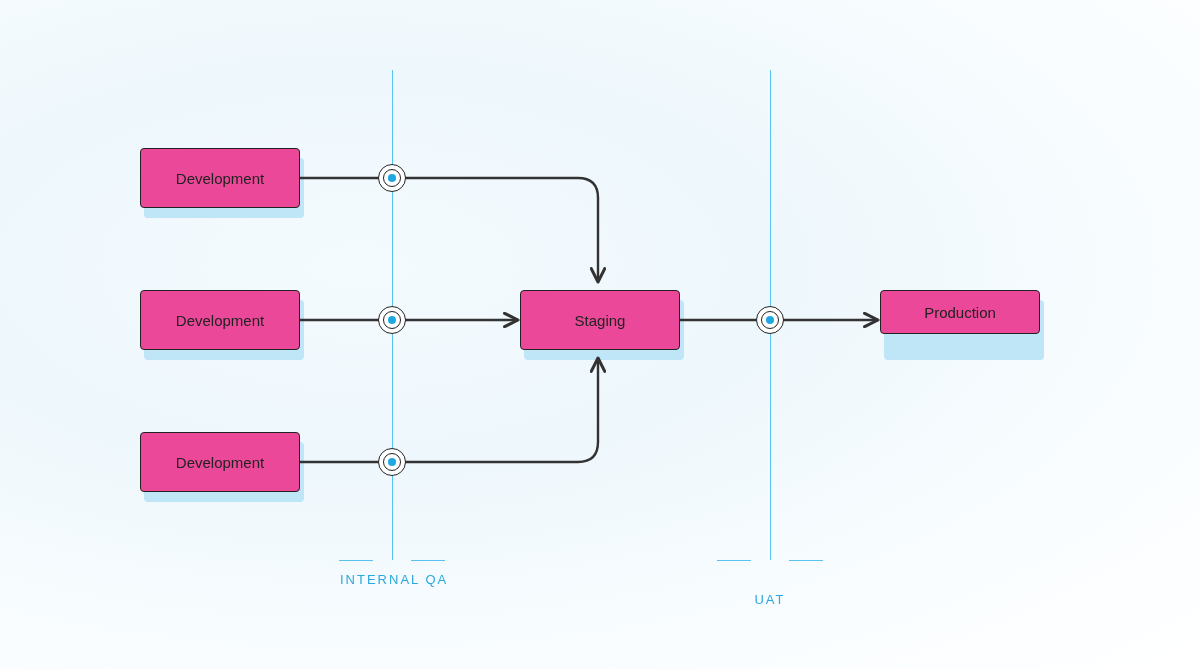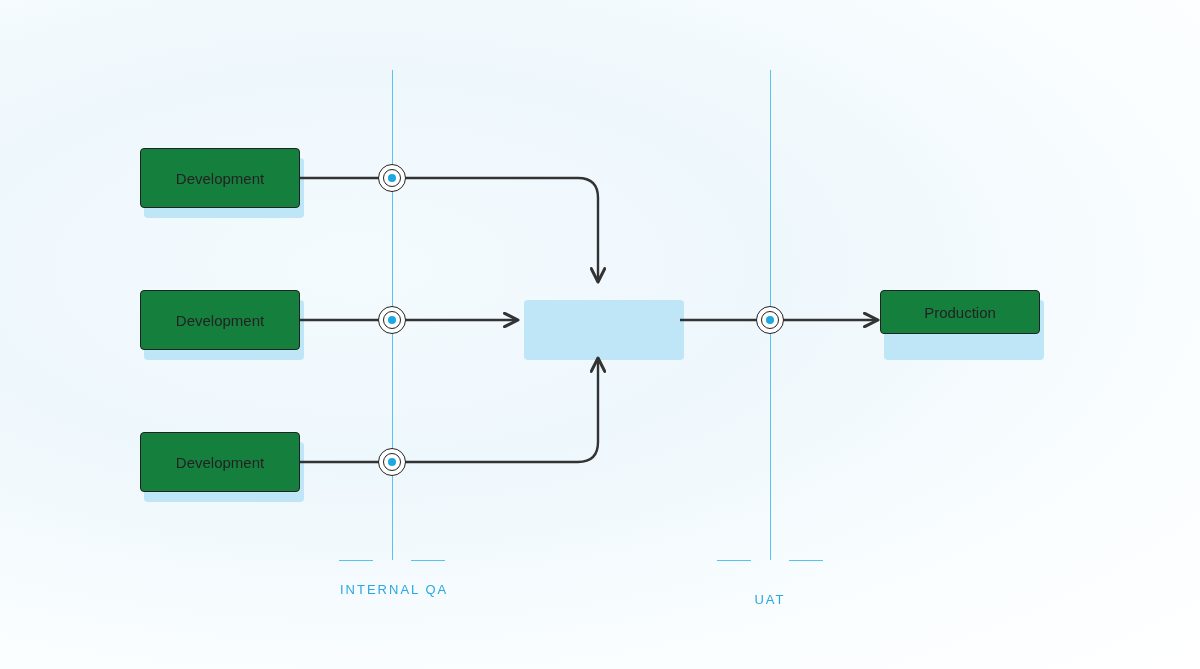--- a/index.html
+++ b/index.html
@@ -43,21 +43,21 @@
   }
   
   .shadow {
     position: absolute;
     background: #bfe6f7;
     border-radius: 4px;
   }
   
   .node {
     position: absolute;
-    background: #15803d;
+    background: #ec4899;
     border: 1.5px solid #222;
     border-radius: 4px;
     display: flex;
     align-items: center;
     justify-content: center;
     font-size: 15px;
     color: #222;
     box-sizing: border-box;
   }
   
@@ -97,21 +97,21 @@
 <div class="stage">
 
   <div class="vline" style="left:392px;"></div>
   <div class="vline" style="left:770px;"></div>
 
   <div class="tick" style="left:339px; top:560px;"></div>
   <div class="tick" style="left:411px; top:560px;"></div>
   <div class="tick" style="left:717px; top:560px;"></div>
   <div class="tick" style="left:789px; top:560px;"></div>
 
-  <div class="lane-label" style="left:340px; top:572px; width:104px;margin-top:10px;">INTERNAL QA</div>
+  <div class="lane-label" style="left:340px; top:572px; width:104px;">INTERNAL QA</div>
   <div class="lane-label" style="left:747px; top:592px; width:46px;">UAT</div>
 
   <div class="shadow" style="left:144px; top:158px; width:160px; height:60px;"></div>
   <div class="shadow" style="left:144px; top:300px; width:160px; height:60px;"></div>
   <div class="shadow" style="left:144px; top:442px; width:160px; height:60px;"></div>
   <div class="shadow" style="left:524px; top:300px; width:160px; height:60px;"></div>
   <div class="shadow" style="left:884px; top:300px; width:160px; height:60px;"></div>
 
   <svg class="connectors">
     <defs>
@@ -152,17 +152,20 @@
 
   <div class="node" style="left:140px; top:148px; width:160px; height:60px;">
     <span>Development</span>
   </div>
   <div class="node" style="left:140px; top:290px; width:160px; height:60px;">
     <span>Development</span>
   </div>
   <div class="node" style="left:140px; top:432px; width:160px; height:60px;">
     <span>Development</span>
   </div>
+  <div class="node" style="left:520px; top:290px; width:160px; height:60px;">
+    <span>Staging</span>
+  </div>
   <div class="node" style="left:880px; top:290px; width:160px; height:44px;">
     <span>Production</span>
   </div>
 
 </div>
 
 </body></html>

